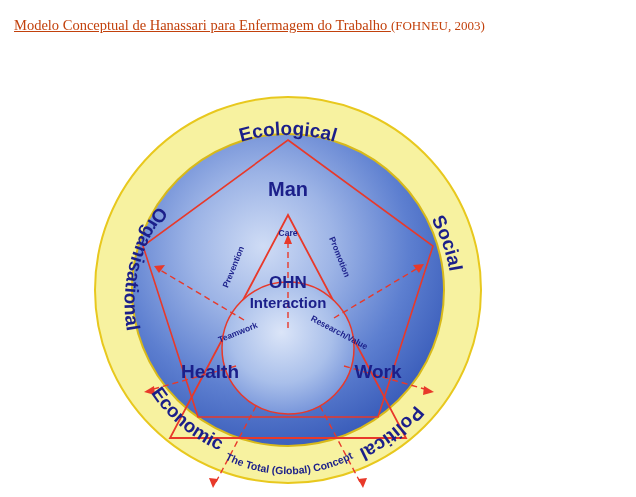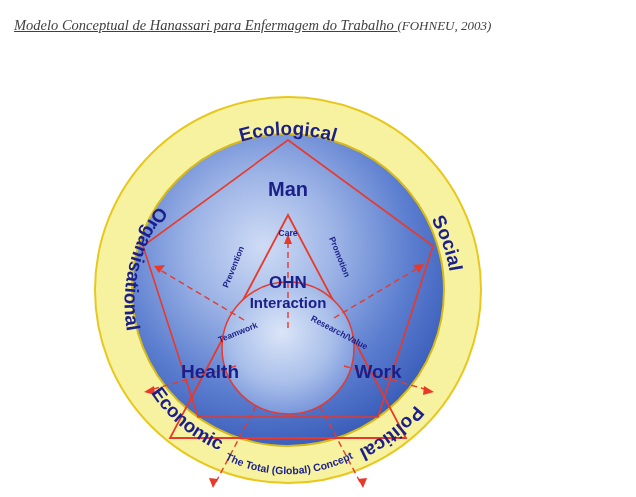--- a/index.html
+++ b/index.html
@@ -13,23 +13,22 @@
     font-family: "Liberation Serif", serif;
     position: relative;
     overflow: hidden;
   }
 
   #page-title {
     position: absolute;
     left: 14px;
     top: 17px;
     font-size: 14.5px;
-    color: #404040;
+    color: #c2410c;
     white-space: nowrap;
-    font-style: italic;
   }
   #page-title .underlined {
     text-decoration: underline;
   }
   #page-title .citation {
     font-size: 13px;
   }
 
   #figure {
     position: absolute;

